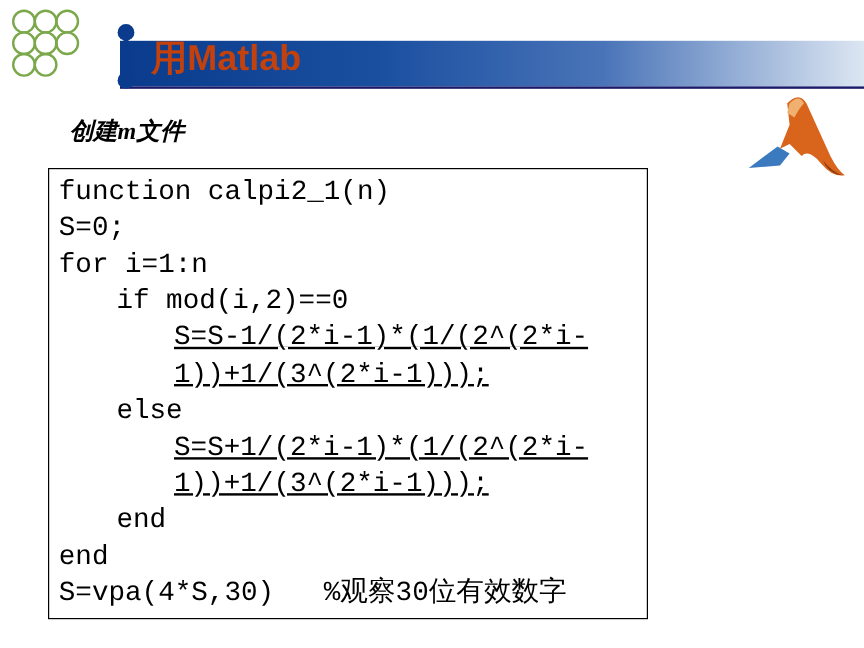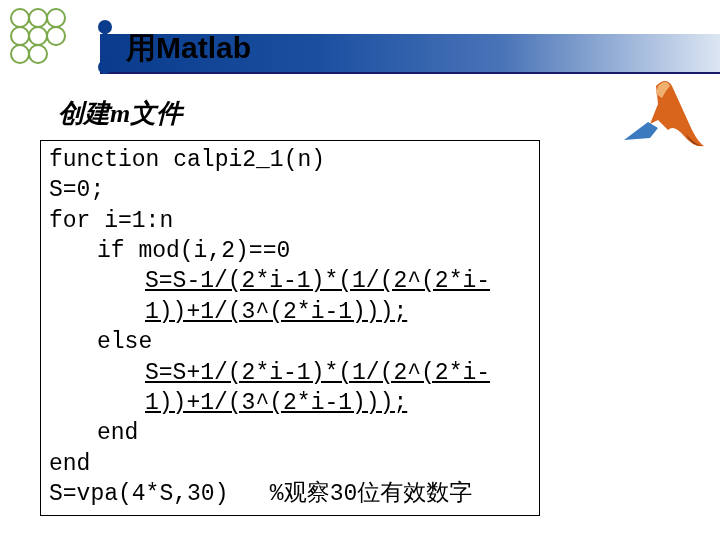--- a/index.html
+++ b/index.html
@@ -57,29 +57,29 @@
     width: 4px;
     height: 40px;
     background: #0a3b8c;
   }
   .page-title {
     position: absolute;
     left: 126px;
     top: 28px;
     font-size: 30px;
     font-weight: bold;
-    color: #000000;
+    color: #c2410c;
     font-family: "SimHei", "SimSun", sans-serif;
     z-index: 2;
   }
   .subtitle {
     position: absolute;
     left: 58px;
     top: 96px;
-    font-size: 26px;
+    font-size: 20px;
     font-weight: bold;
     font-style: italic;
     font-family: "SimSun", serif;
   }
   .matlab-logo {
     position: absolute;
     right: 10px;
     top: 74px;
     width: 92px;
     height: 82px;

